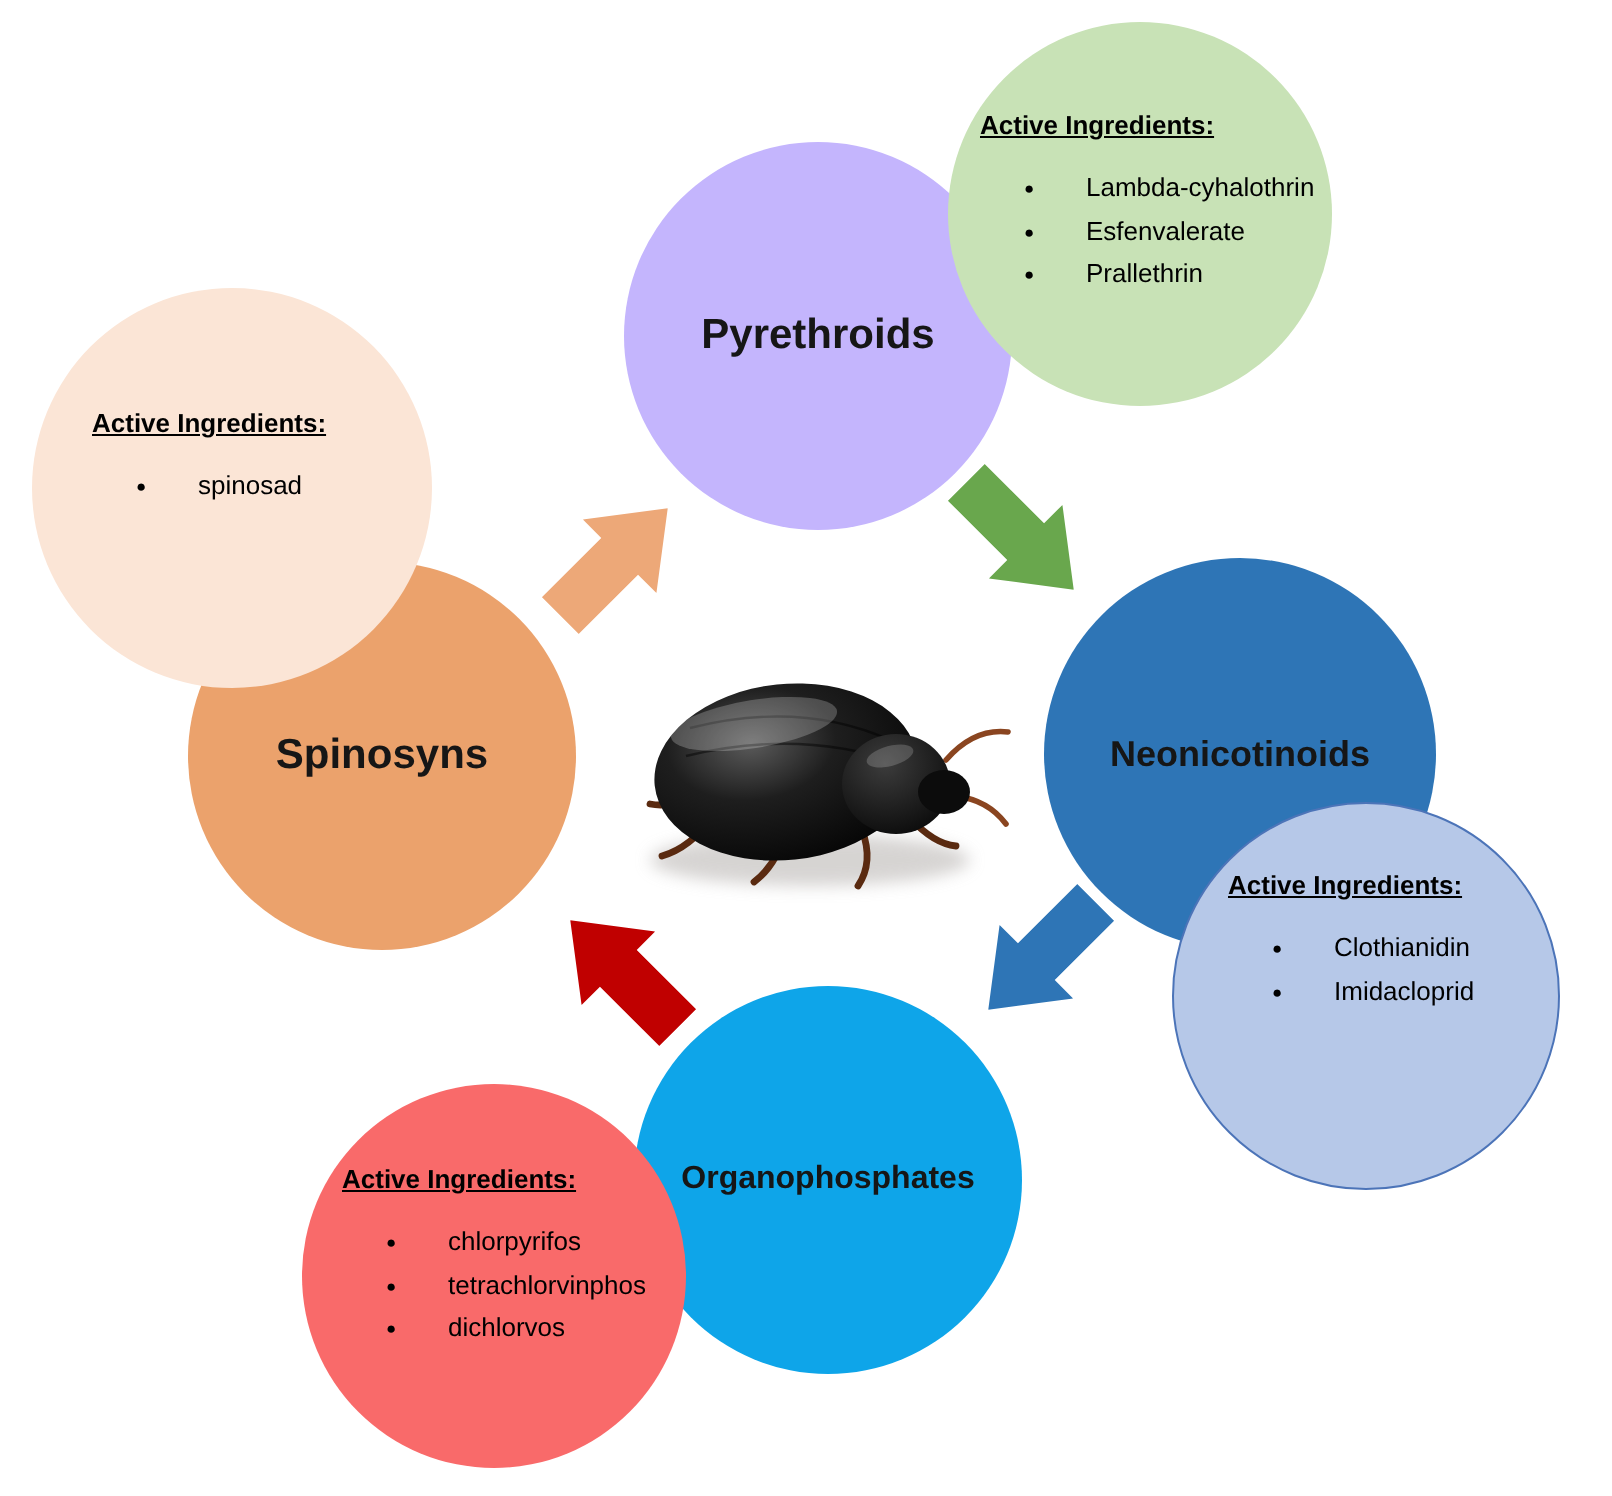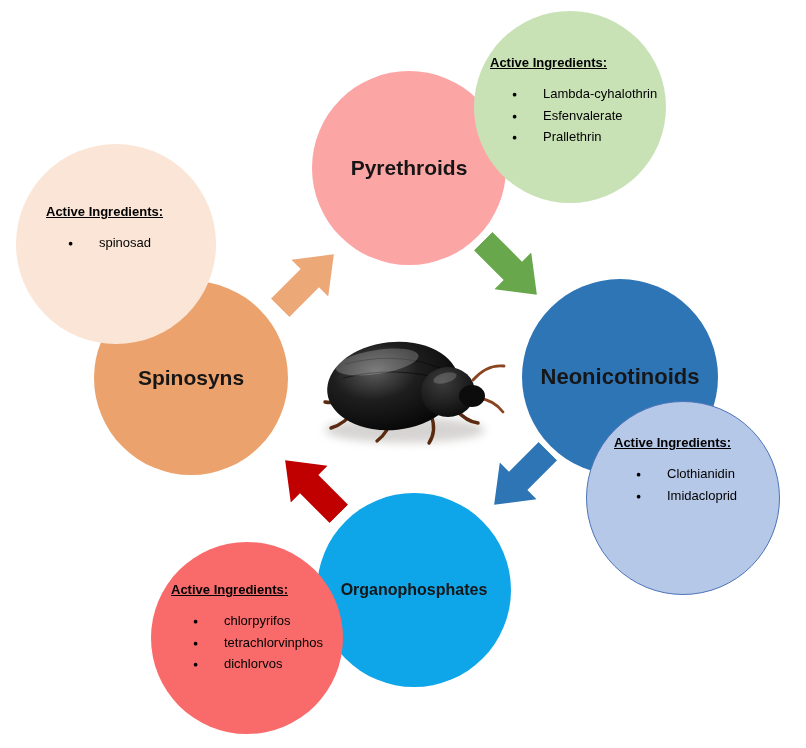--- a/index.html
+++ b/index.html
@@ -11,21 +11,21 @@
 
   
   .node { z-index:1; display:flex; align-items:center; justify-content:center; }
   .node-label { font-weight:bold; color:#161616; white-space:nowrap; }
   .node-pyrethroids      { left:312px; top:71px;  width:194px; height:194px; }
   .node-spinosyns        { left:94px; top:281px; width:194px; height:194px; }
   .node-neonicotinoids   { left:522px; top:279px; width:196px; height:196px; }
   .node-organophosphates { left:317px; top:493px; width:194px; height:194px; }
   .node-pyrethroids .node-label      { font-size:21px; }
   .node-spinosyns .node-label        { font-size:21px; }
-  .node-neonicotinoids .node-label   { font-size:22px; }
+  .node-neonicotinoids .node-label   { font-size:18px; }
   .node-organophosphates .node-label { font-size:16px; }
 
   
   .sat { z-index:2; color:#000000; }
   .sat-pyrethroids      { left:474px; top:11px;  width:192px; height:192px; padding:44px 8px 0 16px; }
   .sat-spinosyns        { left:16px;  top:144px; width:200px; height:200px; padding:60px 8px 0 30px; }
   .sat-neonicotinoids   { left:586px; top:401px; width:194px; height:194px; padding:33px 8px 0 27px; border:1.5px solid #4C74B8; }
   .sat-organophosphates { left:151px; top:542px; width:192px; height:192px; padding:40px 8px 0 20px; }
   .sat-heading { font-weight:bold; text-decoration:underline; font-size:13px; white-space:nowrap; }
   .sat-list { list-style:none; margin:13px 0 0 22px; padding:0; }
@@ -40,21 +40,21 @@
   .arrow-neonicotinoids-to-organophosphates { left:483px; top:452px; transform:rotate(135deg); }
   .arrow-organophosphates-to-spinosyns { left:274px; top:461px; transform:rotate(-135deg); }
 
   .beetle { position:absolute; left:305px; top:312px; width:205px; height:142px; z-index:1; }
 </style>
 </head>
 <body>
 
 <div class="canvas">
 
-  <div class="circle node node-pyrethroids" style="background-color: #fca5a5;">
+  <div class="circle node node-pyrethroids" style="background-color: #c4b5fd;">
     <span class="node-label">Pyrethroids</span>
   </div>
   <div class="circle node node-spinosyns" style="background-color: rgb(235, 162, 108);">
     <span class="node-label">Spinosyns</span>
   </div>
   <div class="circle node node-neonicotinoids" style="background-color: rgb(46, 117, 182);">
     <span class="node-label">Neonicotinoids</span>
   </div>
   <div class="circle node node-organophosphates" style="background-color: #0ea5e9;">
     <span class="node-label">Organophosphates</span>

